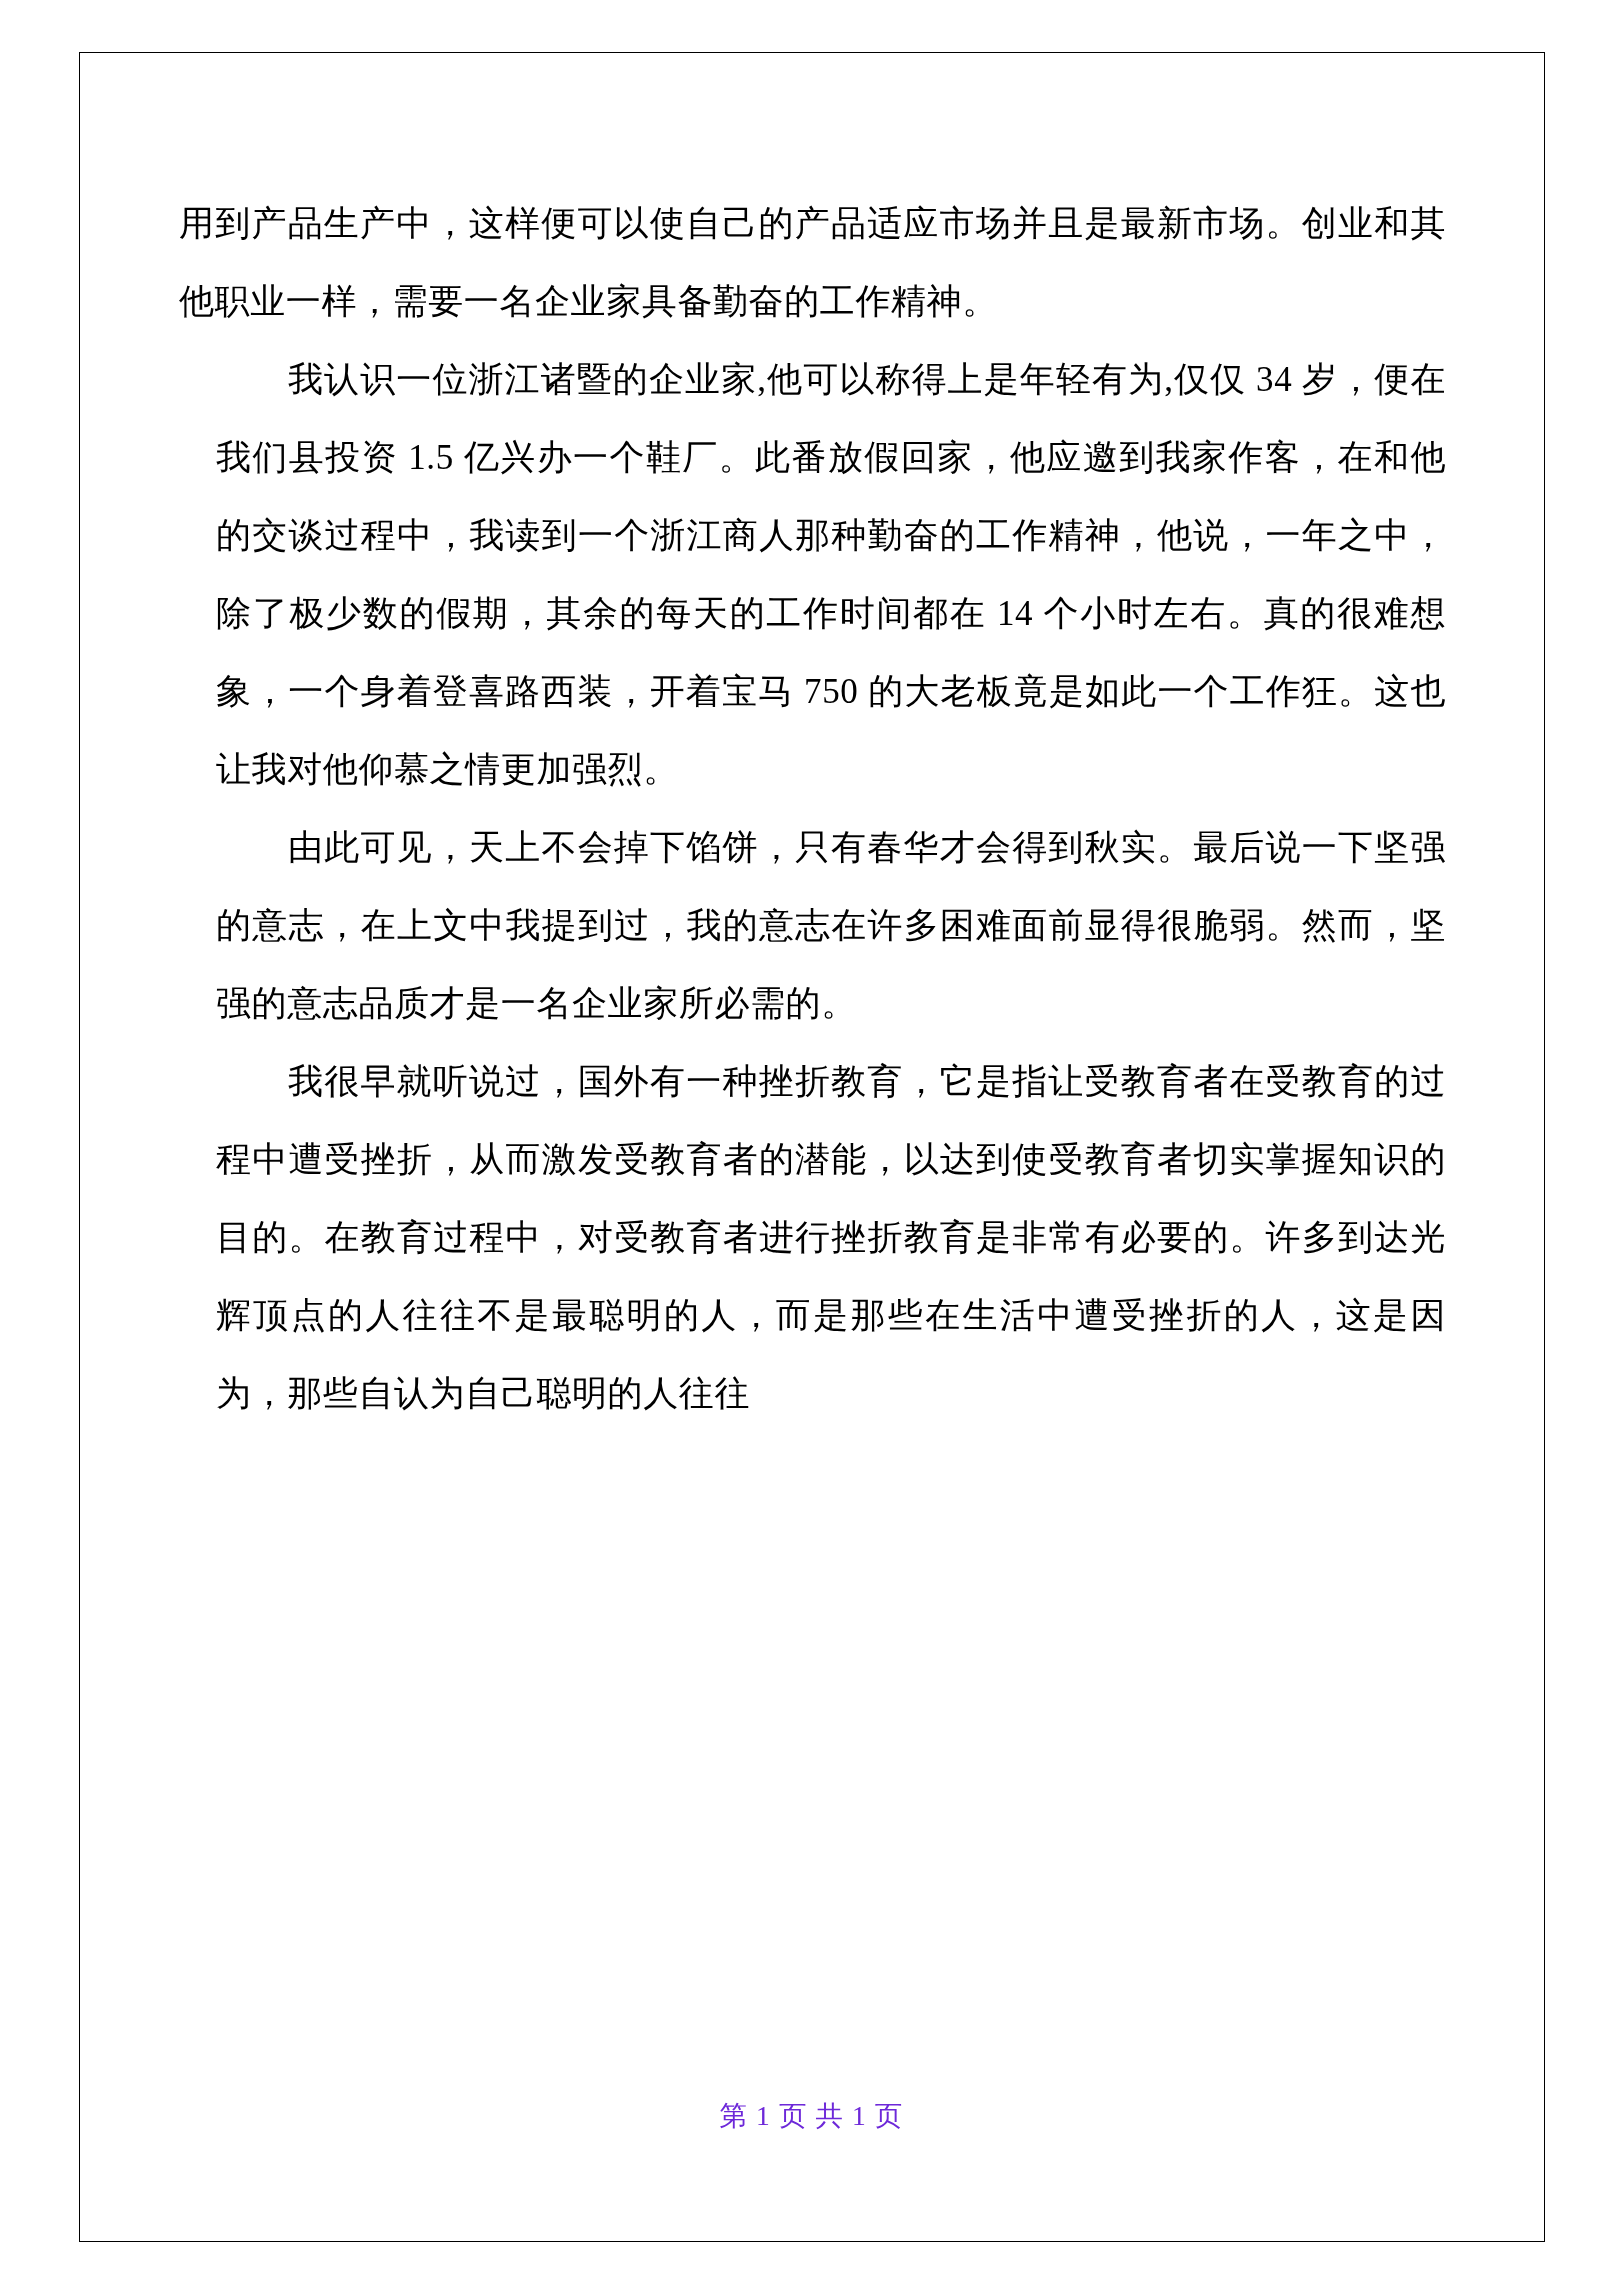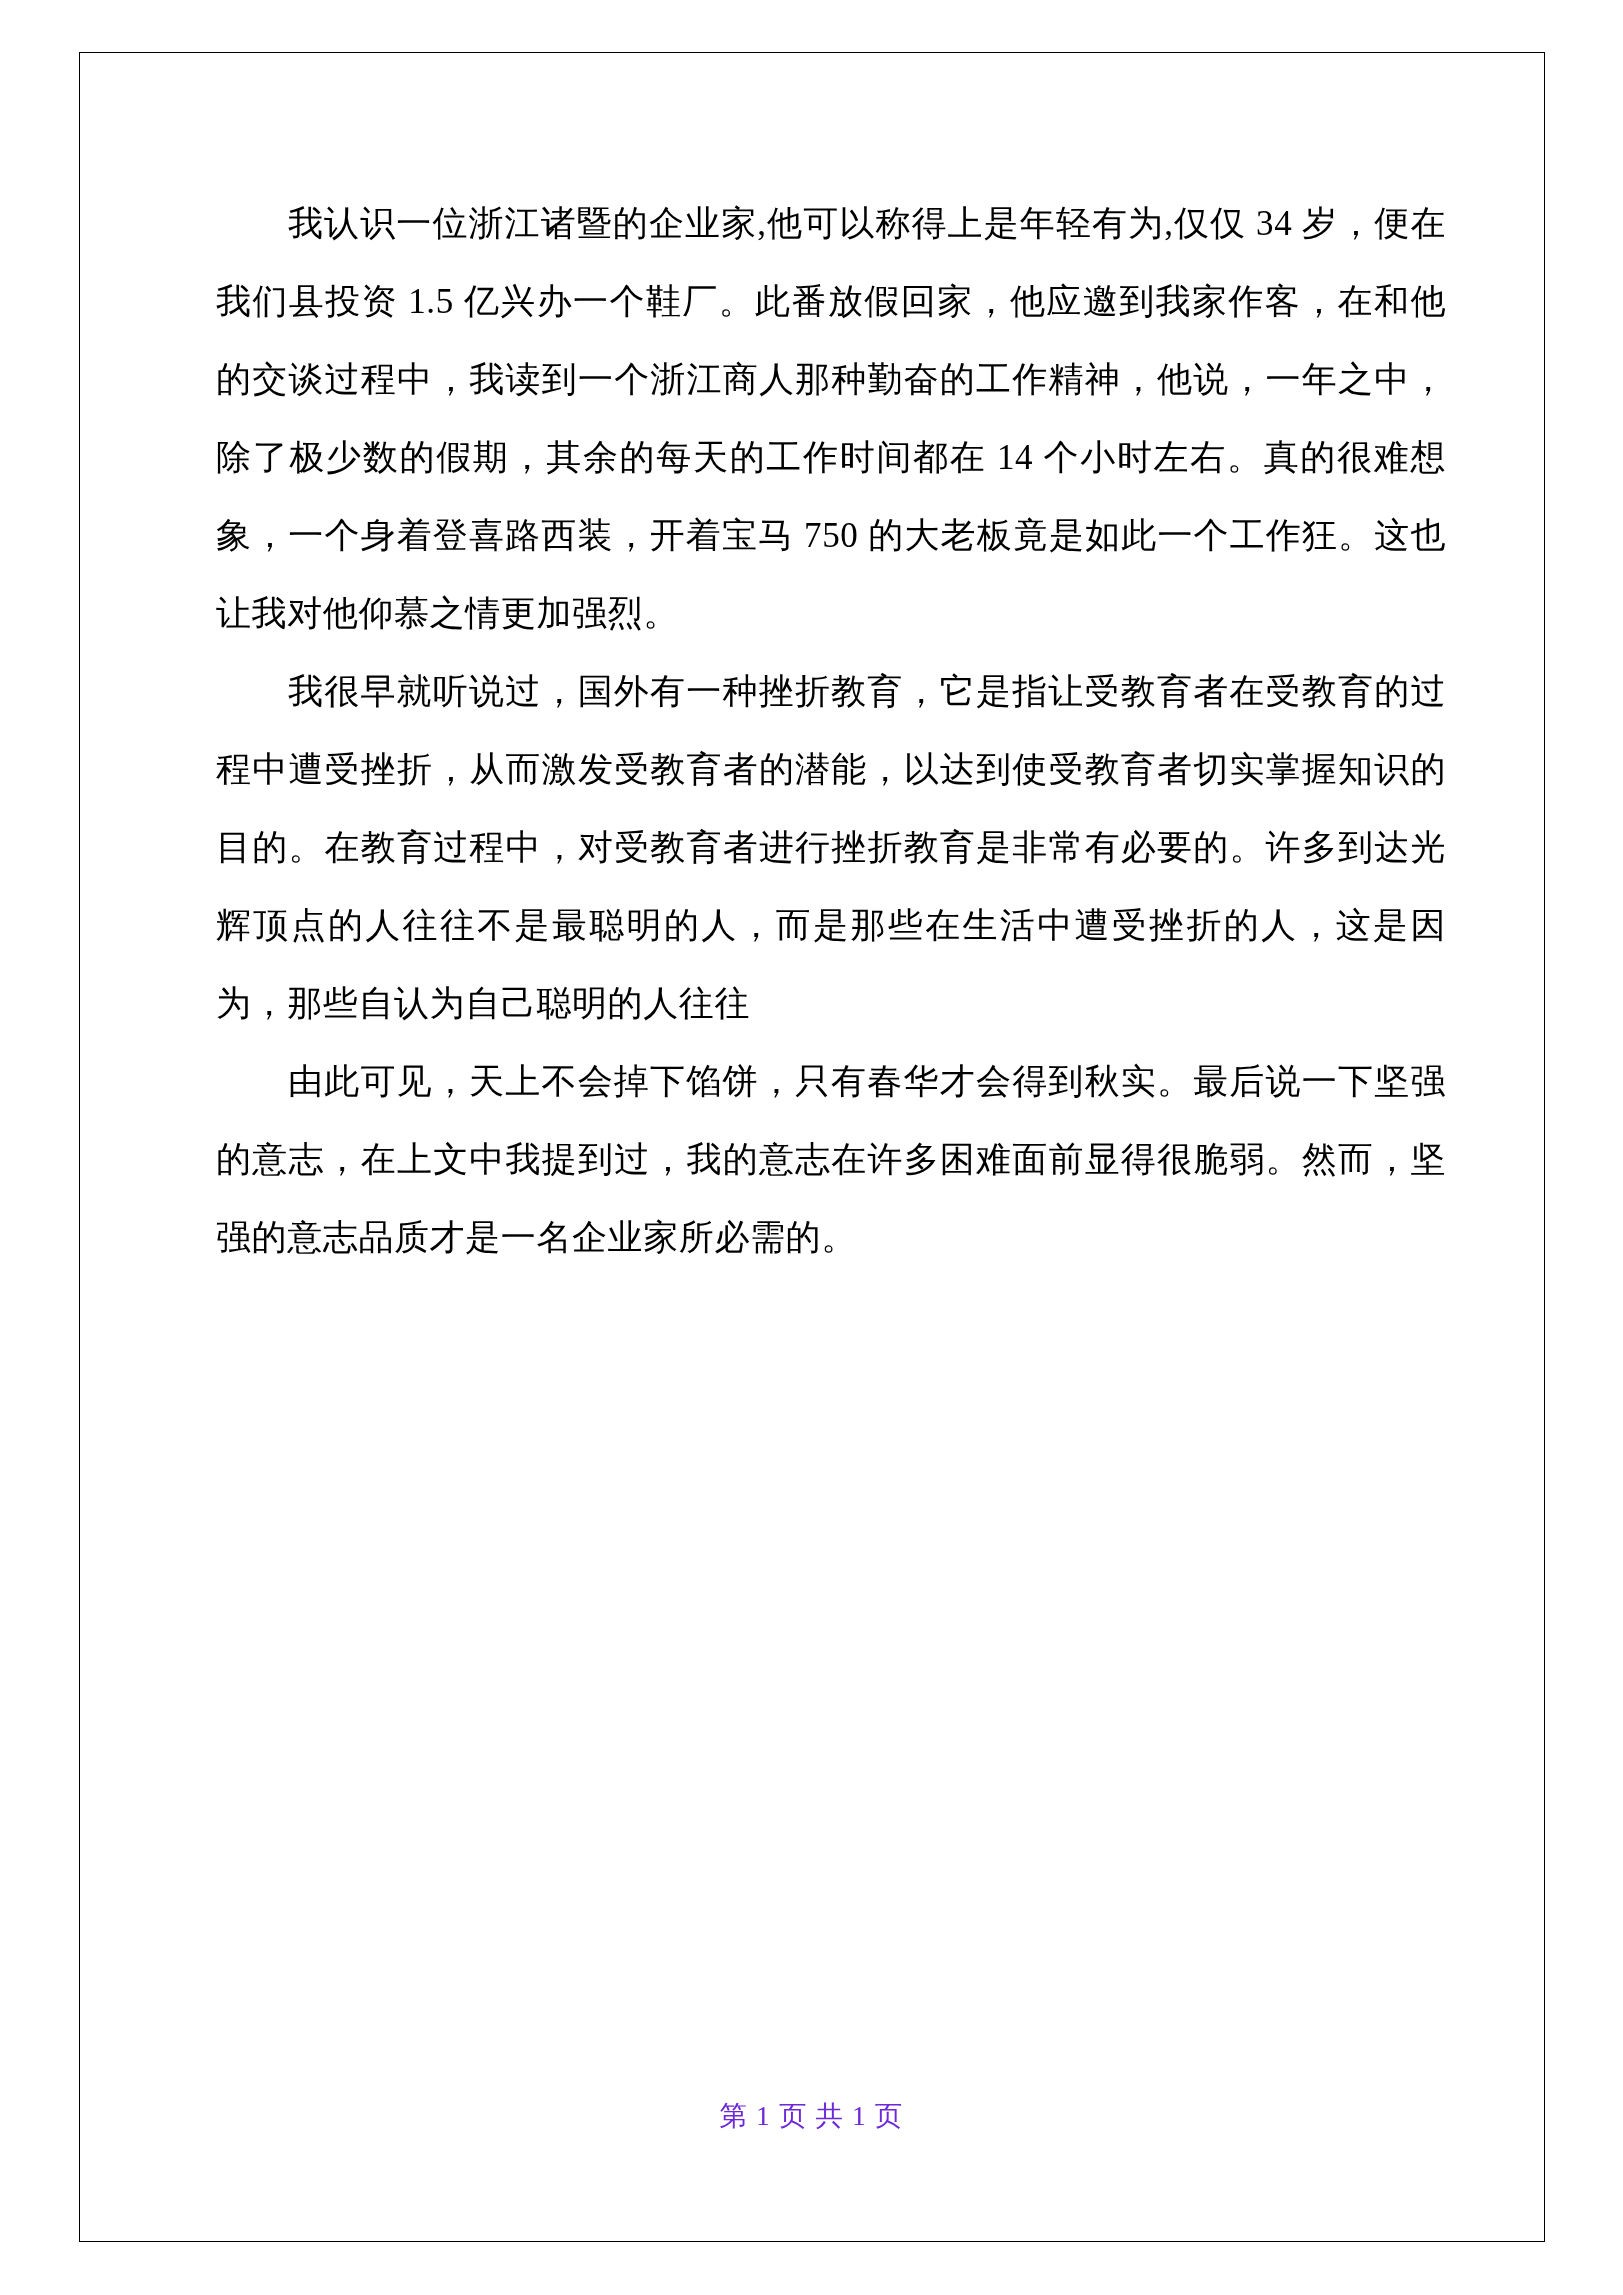--- a/index.html
+++ b/index.html
@@ -59,20 +59,21 @@
     font-family: "Liberation Serif", serif;
   }
 </style>
 </head>
 <body>
 
 <div class="page">
   <div class="page-border"></div>
 
   <div class="content">
+    <p class="para">用到产品生产中，这样便可以使自己的产品适应市场并且是最新市场。创业和其他职业一样，需要一名企业家具备勤奋的工作精神。</p>
     <p class="para indent">我认识一位浙江诸暨的企业家,他可以称得上是年轻有为,仅仅 34 岁，便在我们县投资 1.5 亿兴办一个鞋厂。此番放假回家，他应邀到我家作客，在和他的交谈过程中，我读到一个浙江商人那种勤奋的工作精神，他说，一年之中，除了极少数的假期，其余的每天的工作时间都在 14 个小时左右。真的很难想象，一个身着登喜路西装，开着宝马 750 的大老板竟是如此一个工作狂。这也让我对他仰慕之情更加强烈。</p>
+    <p class="para indent">由此可见，天上不会掉下馅饼，只有春华才会得到秋实。最后说一下坚强的意志，在上文中我提到过，我的意志在许多困难面前显得很脆弱。然而，坚强的意志品质才是一名企业家所必需的。</p>
     <p class="para indent">我很早就听说过，国外有一种挫折教育，它是指让受教育者在受教育的过程中遭受挫折，从而激发受教育者的潜能，以达到使受教育者切实掌握知识的目的。在教育过程中，对受教育者进行挫折教育是非常有必要的。许多到达光辉顶点的人往往不是最聪明的人，而是那些在生活中遭受挫折的人，这是因为，那些自认为自己聪明的人往往</p>
-    <p class="para indent">由此可见，天上不会掉下馅饼，只有春华才会得到秋实。最后说一下坚强的意志，在上文中我提到过，我的意志在许多困难面前显得很脆弱。然而，坚强的意志品质才是一名企业家所必需的。</p>
   </div>
 
   <div class="footer">第 1 页   共 1 页</div>
 </div>
 
 
 </body></html>

